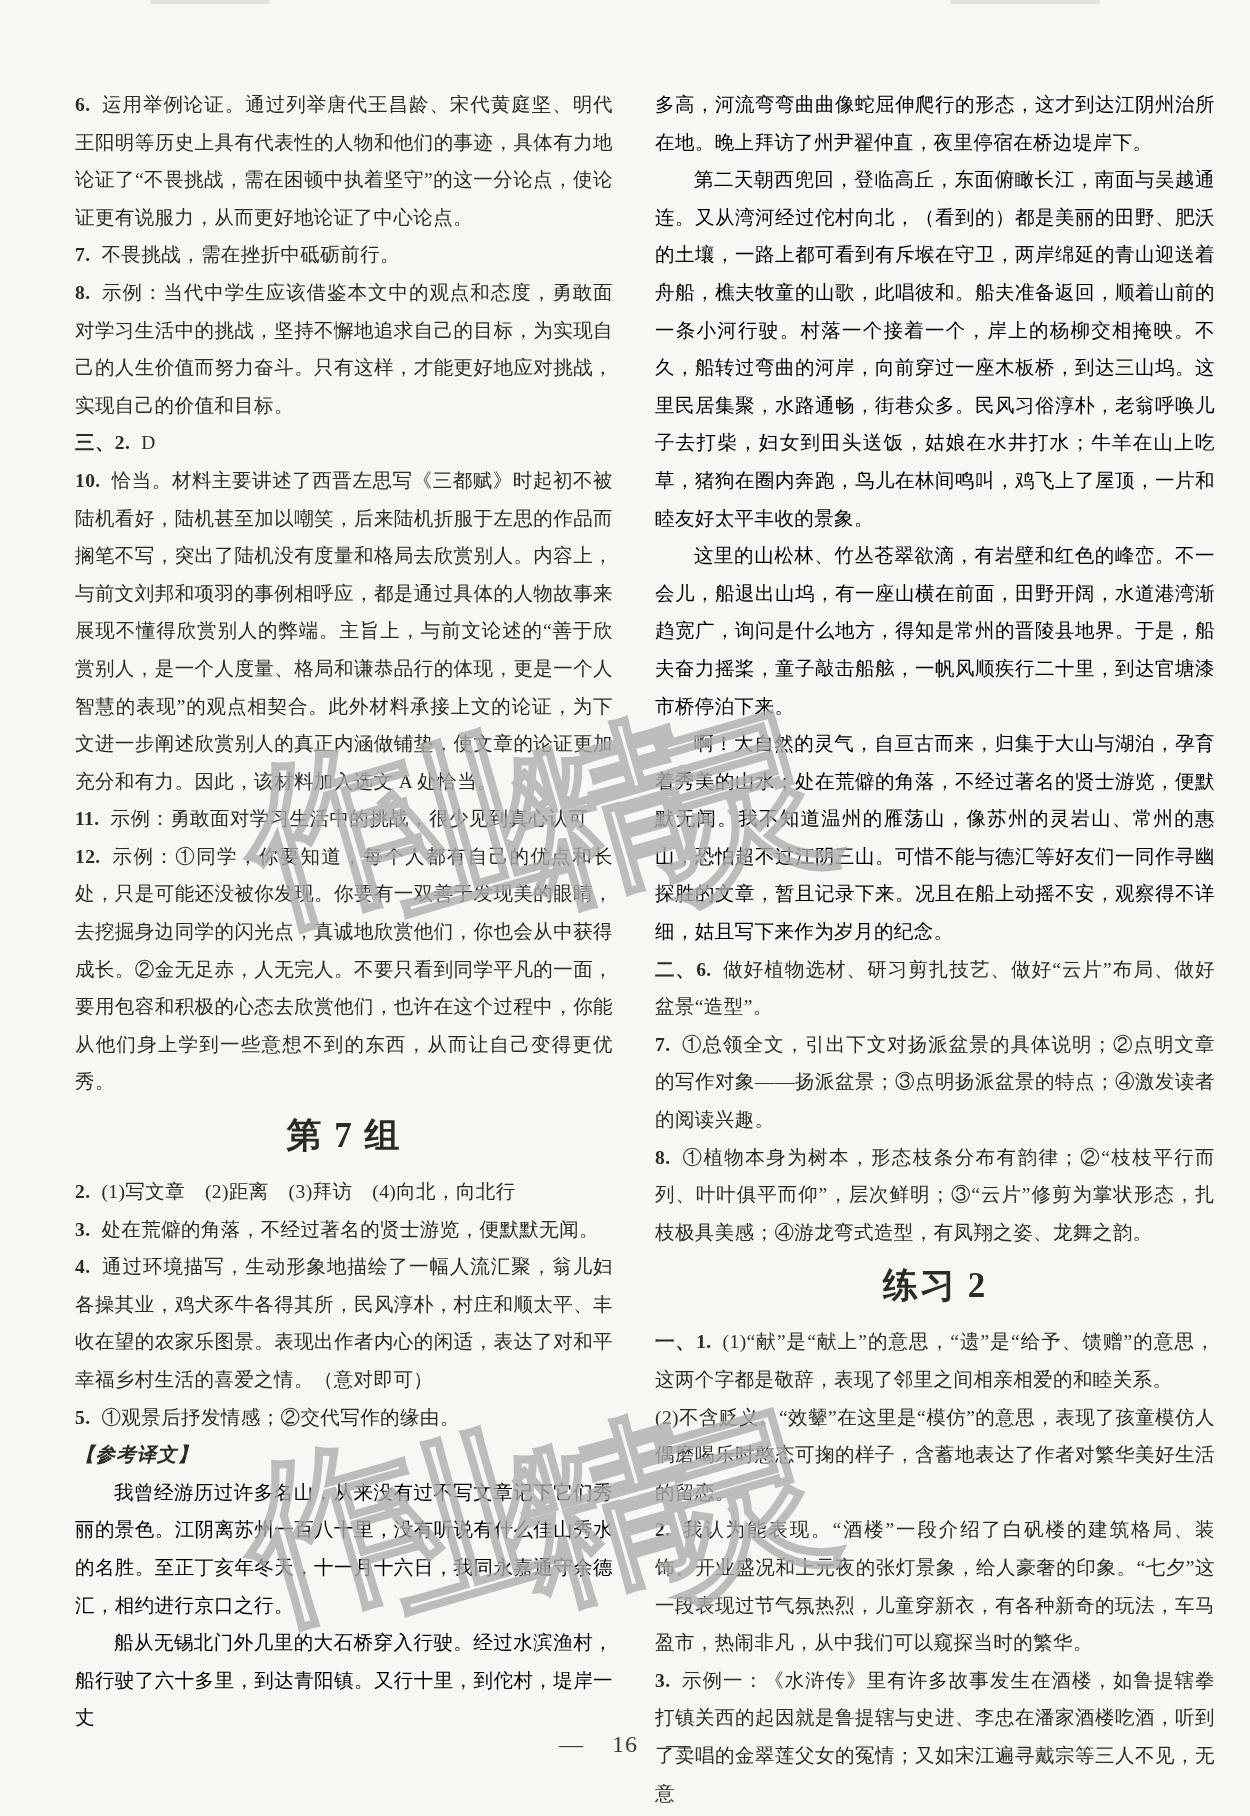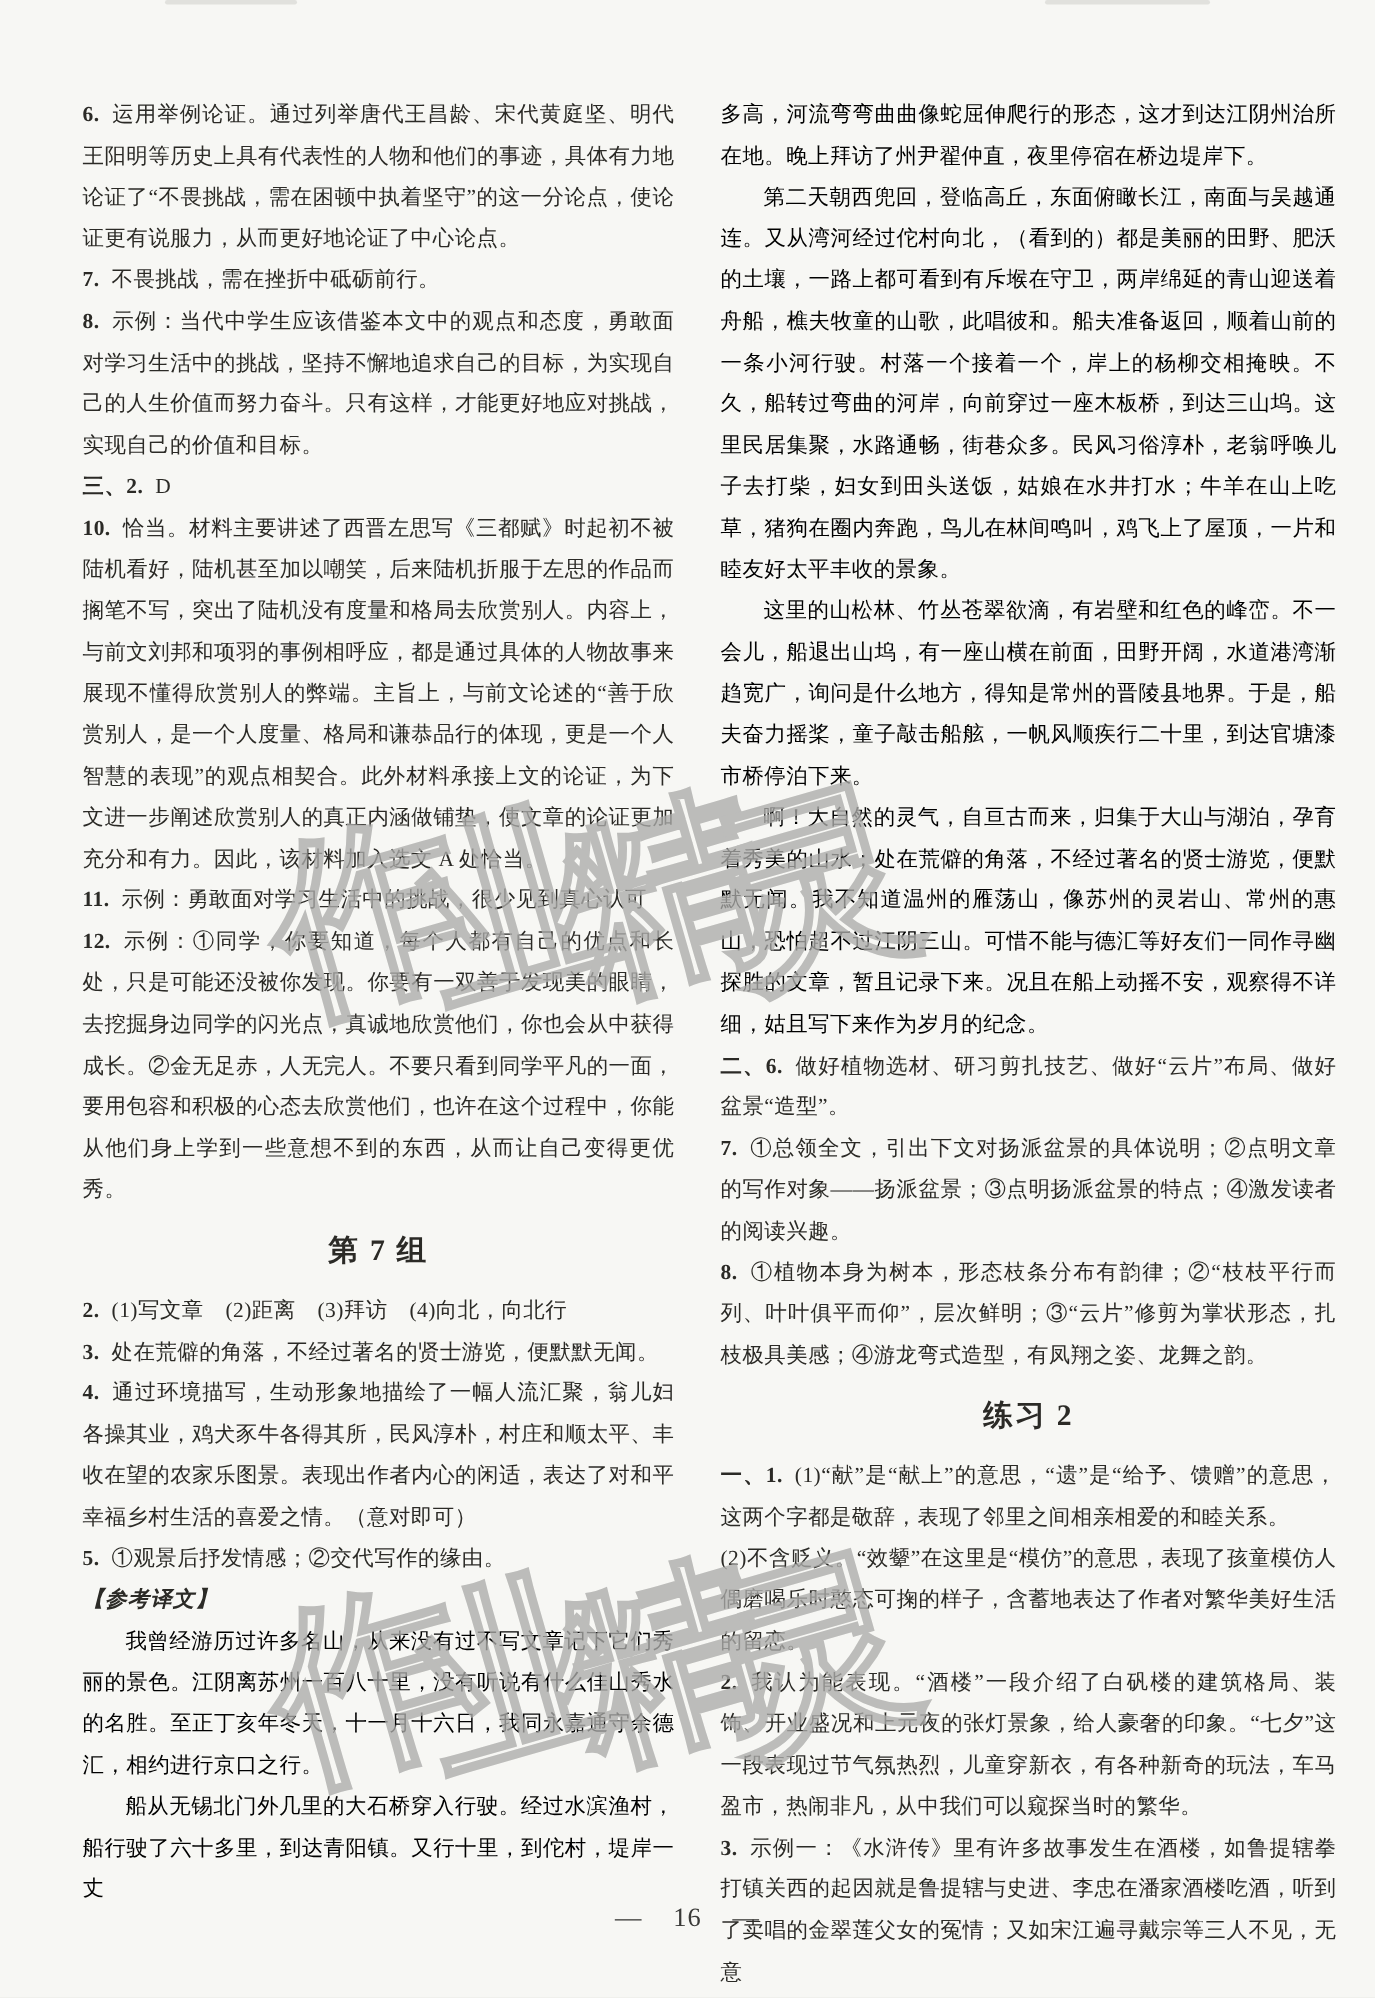--- a/index.html
+++ b/index.html
@@ -26,21 +26,21 @@
     text-align:justify;
     text-justify:inter-ideograph;
   }
   .lbl{font-weight:bold;margin-right:11px;}
   .lbl:empty{margin-right:0;}
   .kai{color:#000000;}
   .indent{text-indent:2em;}
   .noindent{text-indent:0;}
   .hdr{
     margin:15px 0 17px 0;
-    font-size:27px;
+    font-size:35px;
     font-weight:bold;
     text-align:center;
     letter-spacing:2px;
     line-height:40px;
   }
   .trans-hdr .lbl2{font-weight:bold;font-style:italic;letter-spacing:1px;}
   .footer{
     position:absolute;top:1731px;left:0;width:100%;
     text-align:center;font-size:24px;color:#3a3a38;letter-spacing:1px;
   }

